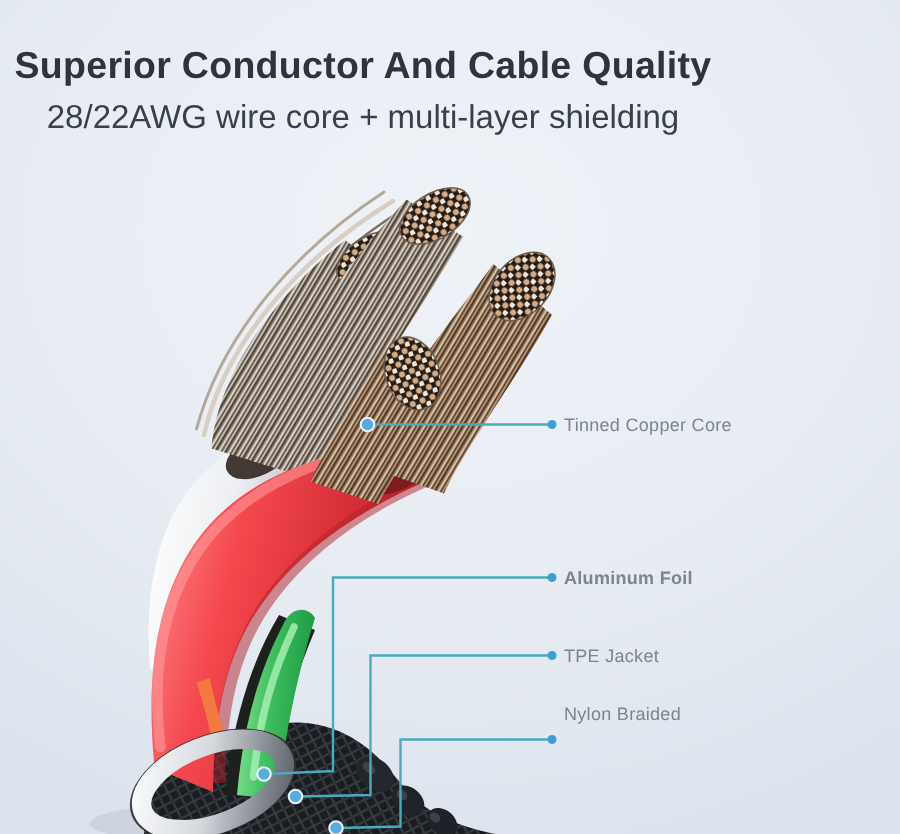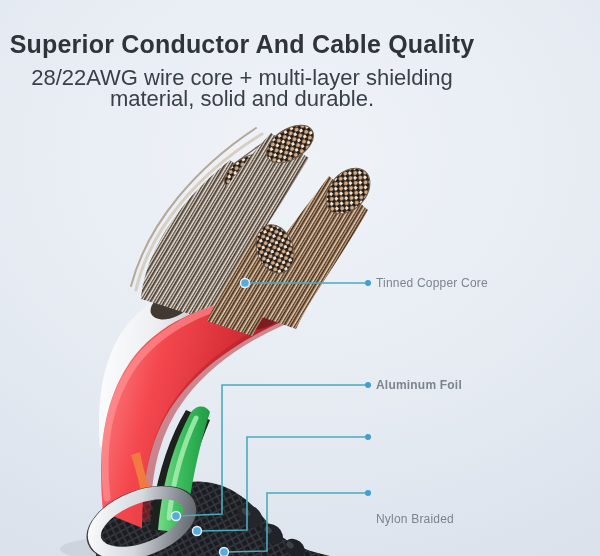--- a/index.html
+++ b/index.html
@@ -24,31 +24,31 @@
   }
   .stage{position:absolute;inset:0;}
   svg{position:absolute;left:0;top:0;}
   .callout-line{stroke:var(--accent-line);stroke-width:1.6;fill:none;}
   .callout-end-dot{fill:var(--accent-dot);}
   .callout-cable-dot{fill:#58abdc;stroke:#e8f3fb;stroke-width:1.4;}
   .callout-label{
     position:absolute;left:376px;transform:translateY(-50%);
     font-size:12px;letter-spacing:0.2px;color:var(--label-text);white-space:nowrap;
   }
-  .lbl-1{top:283px;} .lbl-2{top:385px;font-weight:bold;} .lbl-3{top:437px;} .lbl-4{top:519px;}
+  .lbl-1{top:283px;} .lbl-2{top:385px;font-weight:bold;} .lbl-3{top:437px;} .lbl-4{top:476px;}
 </style>
 </head>
 <body>
 
 <div class="stage">
 
   <div class="header">
     <h1 class="title">Superior Conductor And Cable Quality</h1>
     <p class="subtitle"><span>28/22AWG wire core + multi-layer shielding</span><br>
-    <span>material, solid and durable.</span></p>
+    </p>
   </div>
 
   <svg width="600" height="556" viewBox="0 0 600 556">
     <defs>
       <linearGradient id="gSilver" gradientUnits="userSpaceOnUse" x1="0" y1="0" x2="5.2" y2="3.1" spreadMethod="repeat">
         <stop offset="0" stop-color="#8a7c6f"></stop>
           <stop offset="0.2" stop-color="#eee7dd"></stop>
         <stop offset="0.4" stop-color="#55493f"></stop>
           <stop offset="0.6" stop-color="#d9cfc2"></stop>
         <stop offset="0.8" stop-color="#3f352c"></stop>
@@ -169,15 +169,16 @@
       <circle class="callout-cable-dot" cx="224" cy="552" r="4.5"></circle>
       <circle class="callout-end-dot" cx="368" cy="283" r="3"></circle>
       <circle class="callout-end-dot" cx="368" cy="385" r="3"></circle>
       <circle class="callout-end-dot" cx="368" cy="437" r="3"></circle>
       <circle class="callout-end-dot" cx="368" cy="493" r="3"></circle>
     </g>
   </svg>
 
   <div class="callout-label lbl-1">Tinned Copper Core</div>
   <div class="callout-label lbl-2">Aluminum Foil</div>
+  <div class="callout-label lbl-3">TPE Jacket</div>
   <div class="callout-label lbl-4">Nylon Braided</div>
 
 </div>
 
 </body></html>

